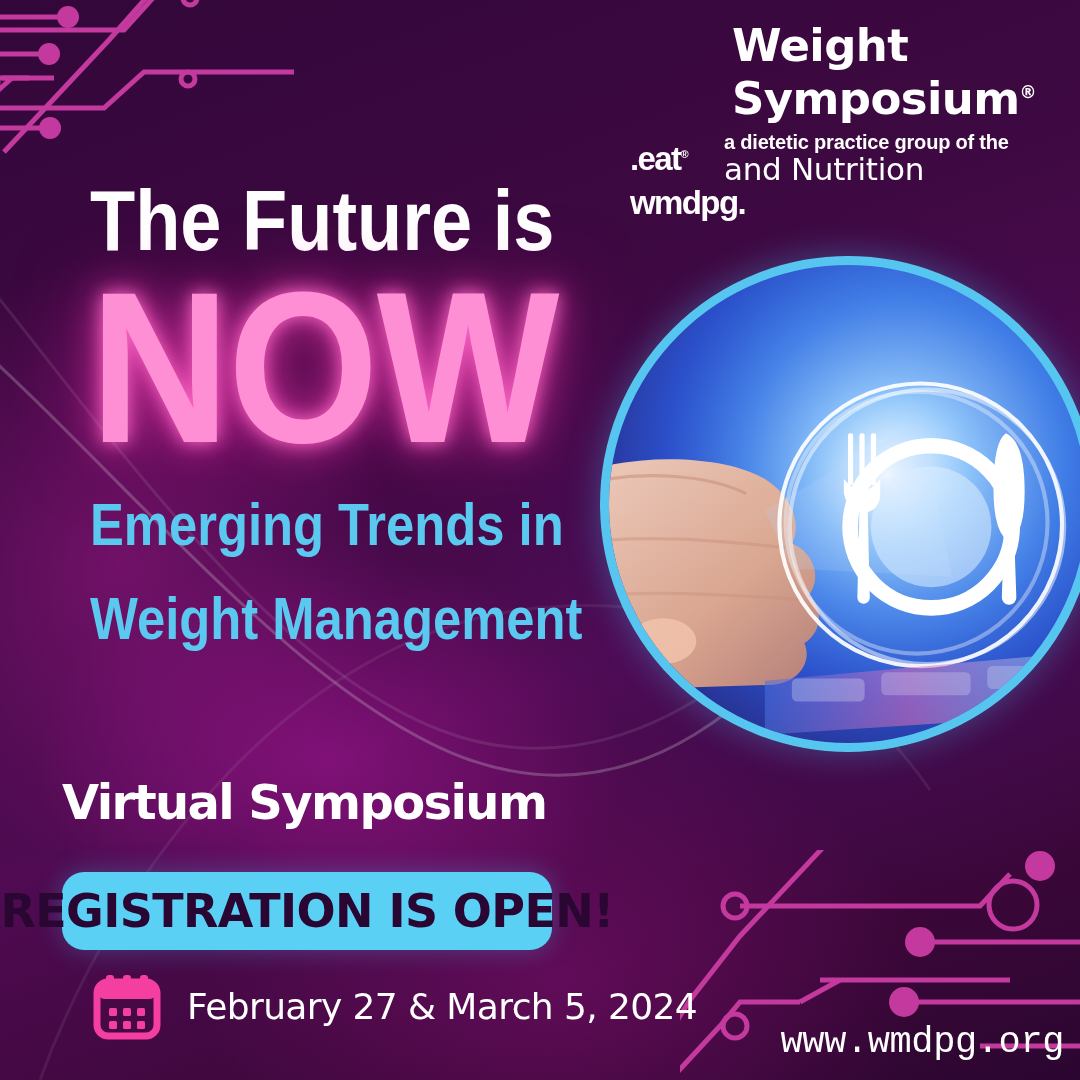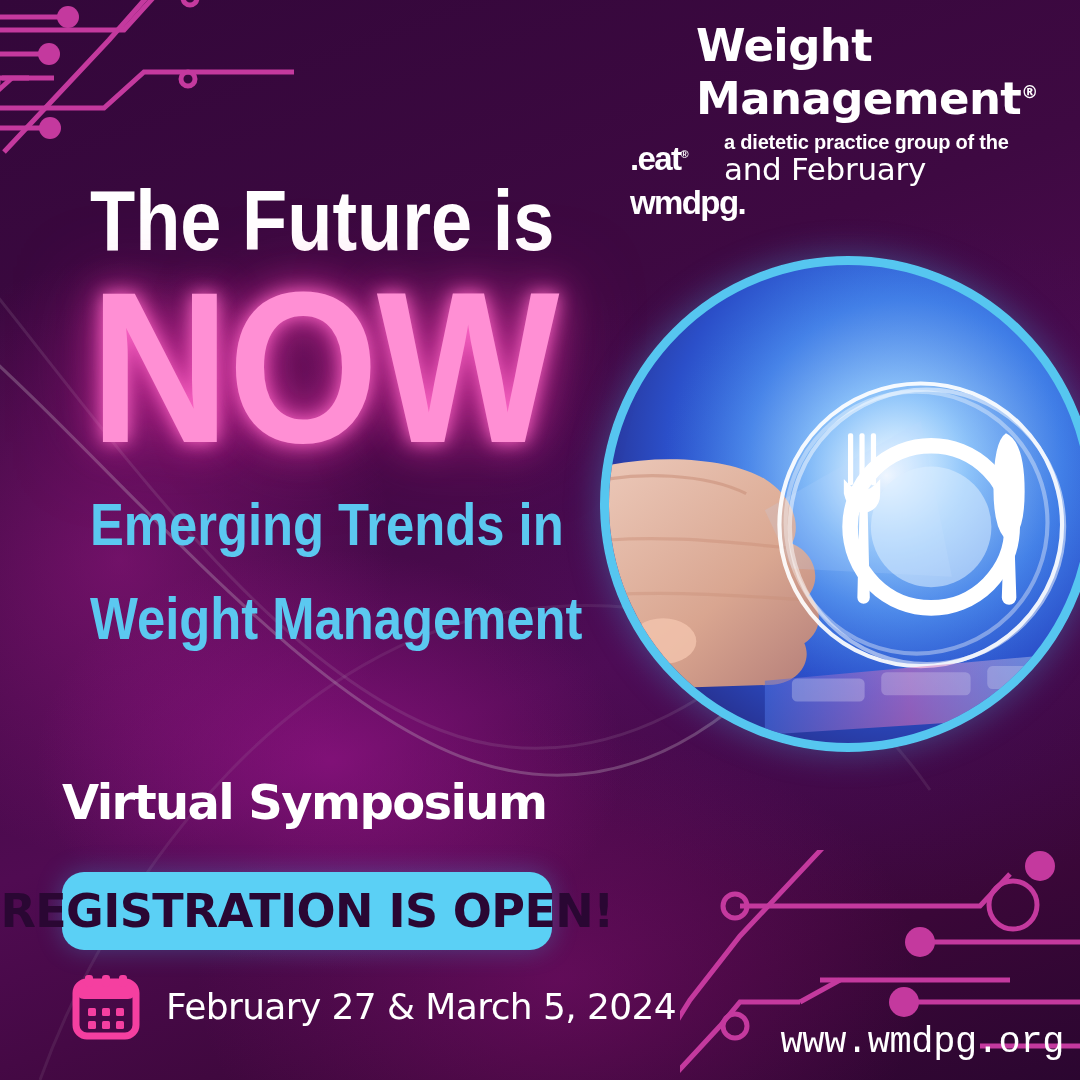--- a/index.html
+++ b/index.html
@@ -25,21 +25,21 @@
   .circuit{position:absolute;}
   .circuit-tl{left:-6px;top:-8px;}
   .circuit-br{right:0;bottom:0;}
 
   
   .logo-block{
     position:absolute;left:628px;top:22px;width:440px;
   }
   .logo-title{
     color:#ffffff;font-weight:bold;font-size:45px;line-height:47px;
-    letter-spacing:-0.6px;text-align:left;margin-left:68px;
+    letter-spacing:-0.6px;text-align:left;margin-left:104px;
     font-family:"DejaVu Sans", sans-serif;
   }
   .logo-title .reg{font-size:17px;vertical-align:super;font-weight:bold;}
   .logo-sub{
     margin-left:96px;margin-top:9px;color:#ffffff;
     font-size:20px;line-height:22px;font-weight:bold;letter-spacing:-0.2px;
   }
   .logo-acad{
     margin-left:96px;color:#ffffff;font-size:31px;line-height:33px;
     font-weight:normal;letter-spacing:-0.3px;
@@ -89,21 +89,21 @@
     background:#5BD0F5;border-radius:22px;
     display:flex;align-items:center;justify-content:center;
     box-shadow:0 0 26px rgba(70,190,245,0.30);
   }
   .cta-label{
     color:#2A0733;font-size:46px;font-weight:bold;letter-spacing:-0.6px;
     font-family:"DejaVu Sans",sans-serif;white-space:nowrap;
   }
 
   
-  .daterow{position:absolute;left:51px;top:972px;display:flex;align-items:center;padding-left:21px;}
+  .daterow{position:absolute;left:72px;top:972px;display:flex;align-items:center;padding-left:21px;}
   .cal-icon{width:68px;height:68px;flex:0 0 68px;}
   .datetext{margin-left:26px;color:#ffffff;}
   .dateline{font-size:36px;line-height:45px;font-weight:normal;white-space:nowrap;
     font-family:"DejaVu Sans",sans-serif;letter-spacing:-0.6px;}
 
   
   .website{
     position:absolute;right:16px;bottom:17px;color:#ffffff;
     font-size:37px;font-weight:normal;letter-spacing:-0.4px;
     font-family:Liberation Mono, monospace;white-space:nowrap;
@@ -231,24 +231,24 @@
         <rect x="176" y="398" width="70" height="22" rx="5" fill="#FFFFFF" opacity="0.25"></rect>
         <rect x="262" y="392" width="86" height="22" rx="5" fill="#FFFFFF" opacity="0.22"></rect>
         <rect x="364" y="386" width="80" height="22" rx="5" fill="#FFFFFF" opacity="0.22"></rect>
       </g>
     </svg>
   </div>
 
   <div class="logo-block">
     <div class="logo-title">
       <div>Weight</div>
-      <div><span>Management</span><span class="reg">®</span></div>
+      <div><span>Symposium</span><span class="reg">®</span></div>
     </div>
     <div class="logo-sub">a dietetic practice group of the</div>
-    <div class="logo-acad">and February</div>
+    <div class="logo-acad">and Nutrition</div>
     <div class="eatright">
       <div>.<span>eat</span><span class="sup">®</span></div>
       <div>wmdpg.</div>
     </div>
   </div>
 
   <div class="hero">
     <div class="hero-line1">The Future is</div>
     <div class="hero-now">NOW</div>
     <div class="hero-sub">Emerging Trends in</div>

